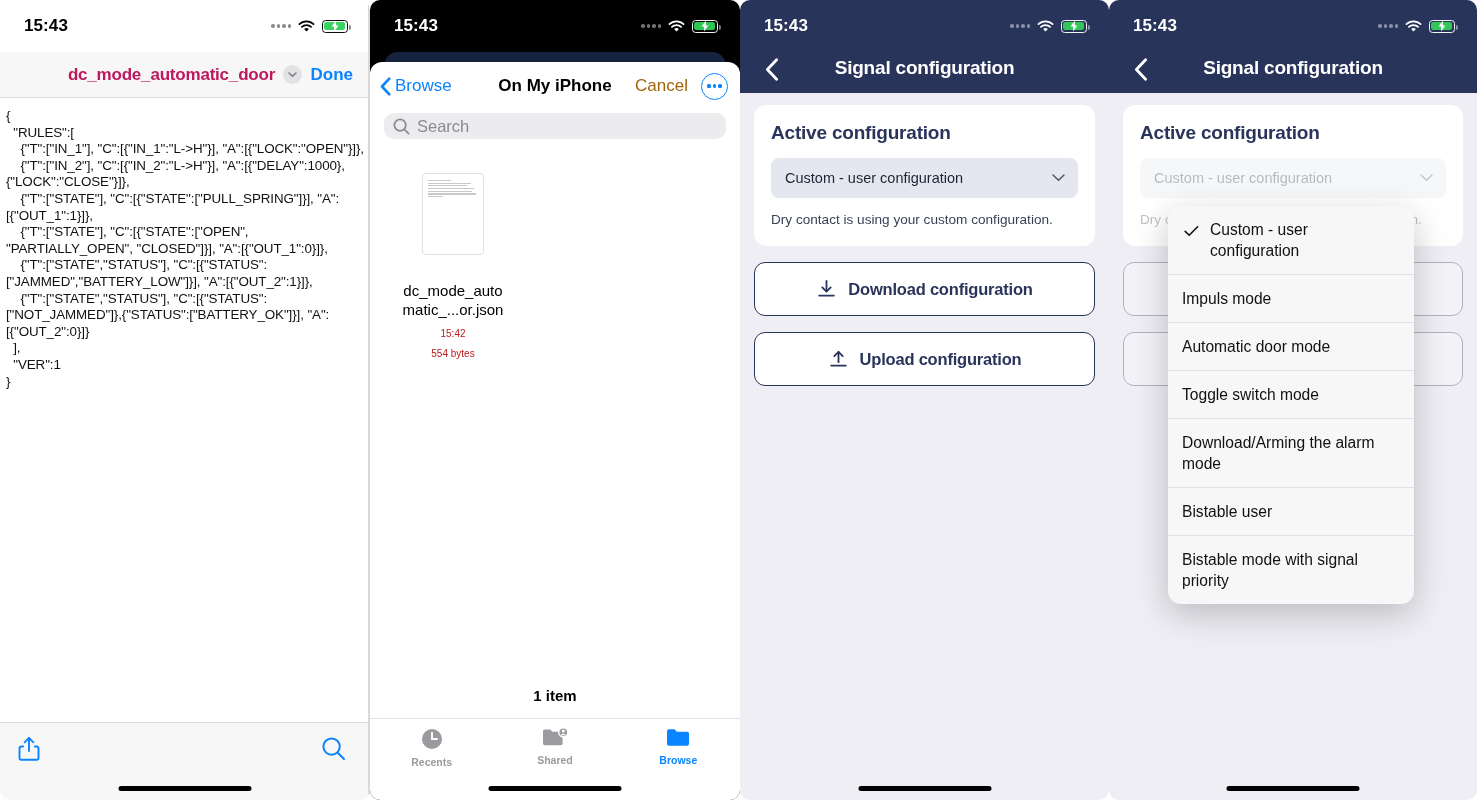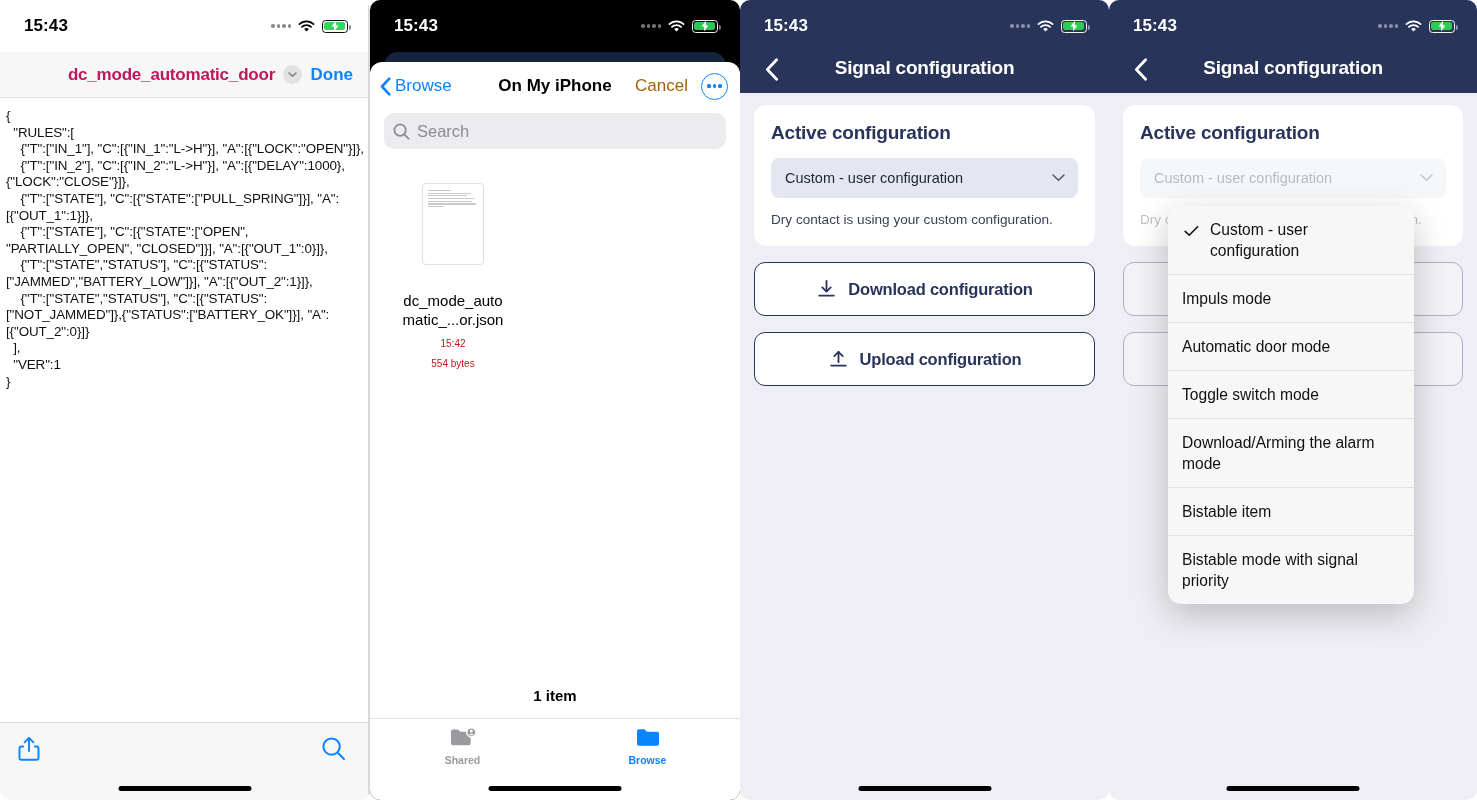--- a/index.html
+++ b/index.html
@@ -87,21 +87,21 @@
     font-size: 17px; font-weight: 700; color: #000; white-space: nowrap;
   }
   .p2-navright { margin-left: auto; display: flex; align-items: center; gap: 13px; }
   .p2-cancel { color: #a16207; font-size: 17px; }
   .p2-more {
     width: 27px; height: 27px; border-radius: 50%; border: 1.6px solid #0a84ff;
     display: flex; align-items: center; justify-content: center; gap: 2.4px;
   }
   .p2-more i { width: 3.1px; height: 3.1px; border-radius: 50%; background: #0a84ff; display: block; }
   .p2-search {
-    margin: 3px 14px 0 14px; height: 36px; background: #ececee; border-radius: 10px;
+    margin: 3px 14px 0 14px; height: 26px; background: #ececee; border-radius: 10px;
     display: flex; align-items: center; gap: 7px; padding: 0 9px;
   }
   .p2-search-ph { color: #8c8c90; font-size: 16.5px; }
   .p2-grid { padding: 34px 0 0 18px; }
   .p2-file { width: 130px; display: flex; flex-direction: column; align-items: center; }
   .p2-thumb {
     width: 62px; height: 82px; background: #fff; border: 1px solid #e0e0e0;
     border-radius: 4px; overflow: hidden; padding: 6px 5px;
   }
   .p2-thumb span { display: block; height: 1.1px; background: #c9c9c9; margin-bottom: 1.6px; }
@@ -315,20 +315,27 @@
           </div>
           <div class="p2-fmeta">15:42</div>
           <div class="p2-fmeta">554 bytes</div>
         </div>
       </div>
 
       <div class="p2-count">1 item</div>
 
       <div class="p2-tabbar">
         <div class="p2-tab">
+          <svg width="26" height="26" viewBox="0 0 26 26">
+            <circle cx="13" cy="13" r="10" fill="#9a9a9f"></circle>
+            <path d="M13 6.8V13h5" stroke="#fff" stroke-width="1.9" fill="none" stroke-linecap="round"></path>
+          </svg>
+          <span class="p2-tab-label">Recents</span>
+        </div>
+        <div class="p2-tab">
           <svg width="28" height="24" viewBox="0 0 28 24">
             <path d="M2 5.2a1.8 1.8 0 0 1 1.8-1.8h5.4l2.2 2.3h8.4a1.8 1.8 0 0 1 1.8 1.8v9.9a1.8 1.8 0 0 1-1.8 1.8H3.8A1.8 1.8 0 0 1 2 17.4z" fill="#9a9a9f"></path>
             <circle cx="22.3" cy="6.3" r="4.6" fill="#9a9a9f" stroke="#fff" stroke-width="1.5"></circle>
             <circle cx="22.3" cy="4.9" r="1.5" fill="#fff"></circle>
             <path d="M19.4 9.3a3.4 3.4 0 0 1 5.8 0" fill="#fff"></path>
           </svg>
           <span class="p2-tab-label">Shared</span>
         </div>
         <div class="p2-tab active">
           <svg width="28" height="24" viewBox="0 0 28 24">
@@ -473,21 +480,21 @@
       <div class="dd-item no-check">
         <span>Automatic door mode</span>
       </div>
       <div class="dd-item no-check">
         <span>Toggle switch mode</span>
       </div>
       <div class="dd-item no-check">
         <span>Download/Arming the alarm mode</span>
       </div>
       <div class="dd-item no-check">
-        <span>Bistable item</span>
+        <span>Bistable user</span>
       </div>
       <div class="dd-item no-check">
         <span>Bistable mode with signal priority</span>
       </div>
     </div>
 
     <div class="home-indicator"></div>
   </div>
 
 </div>

